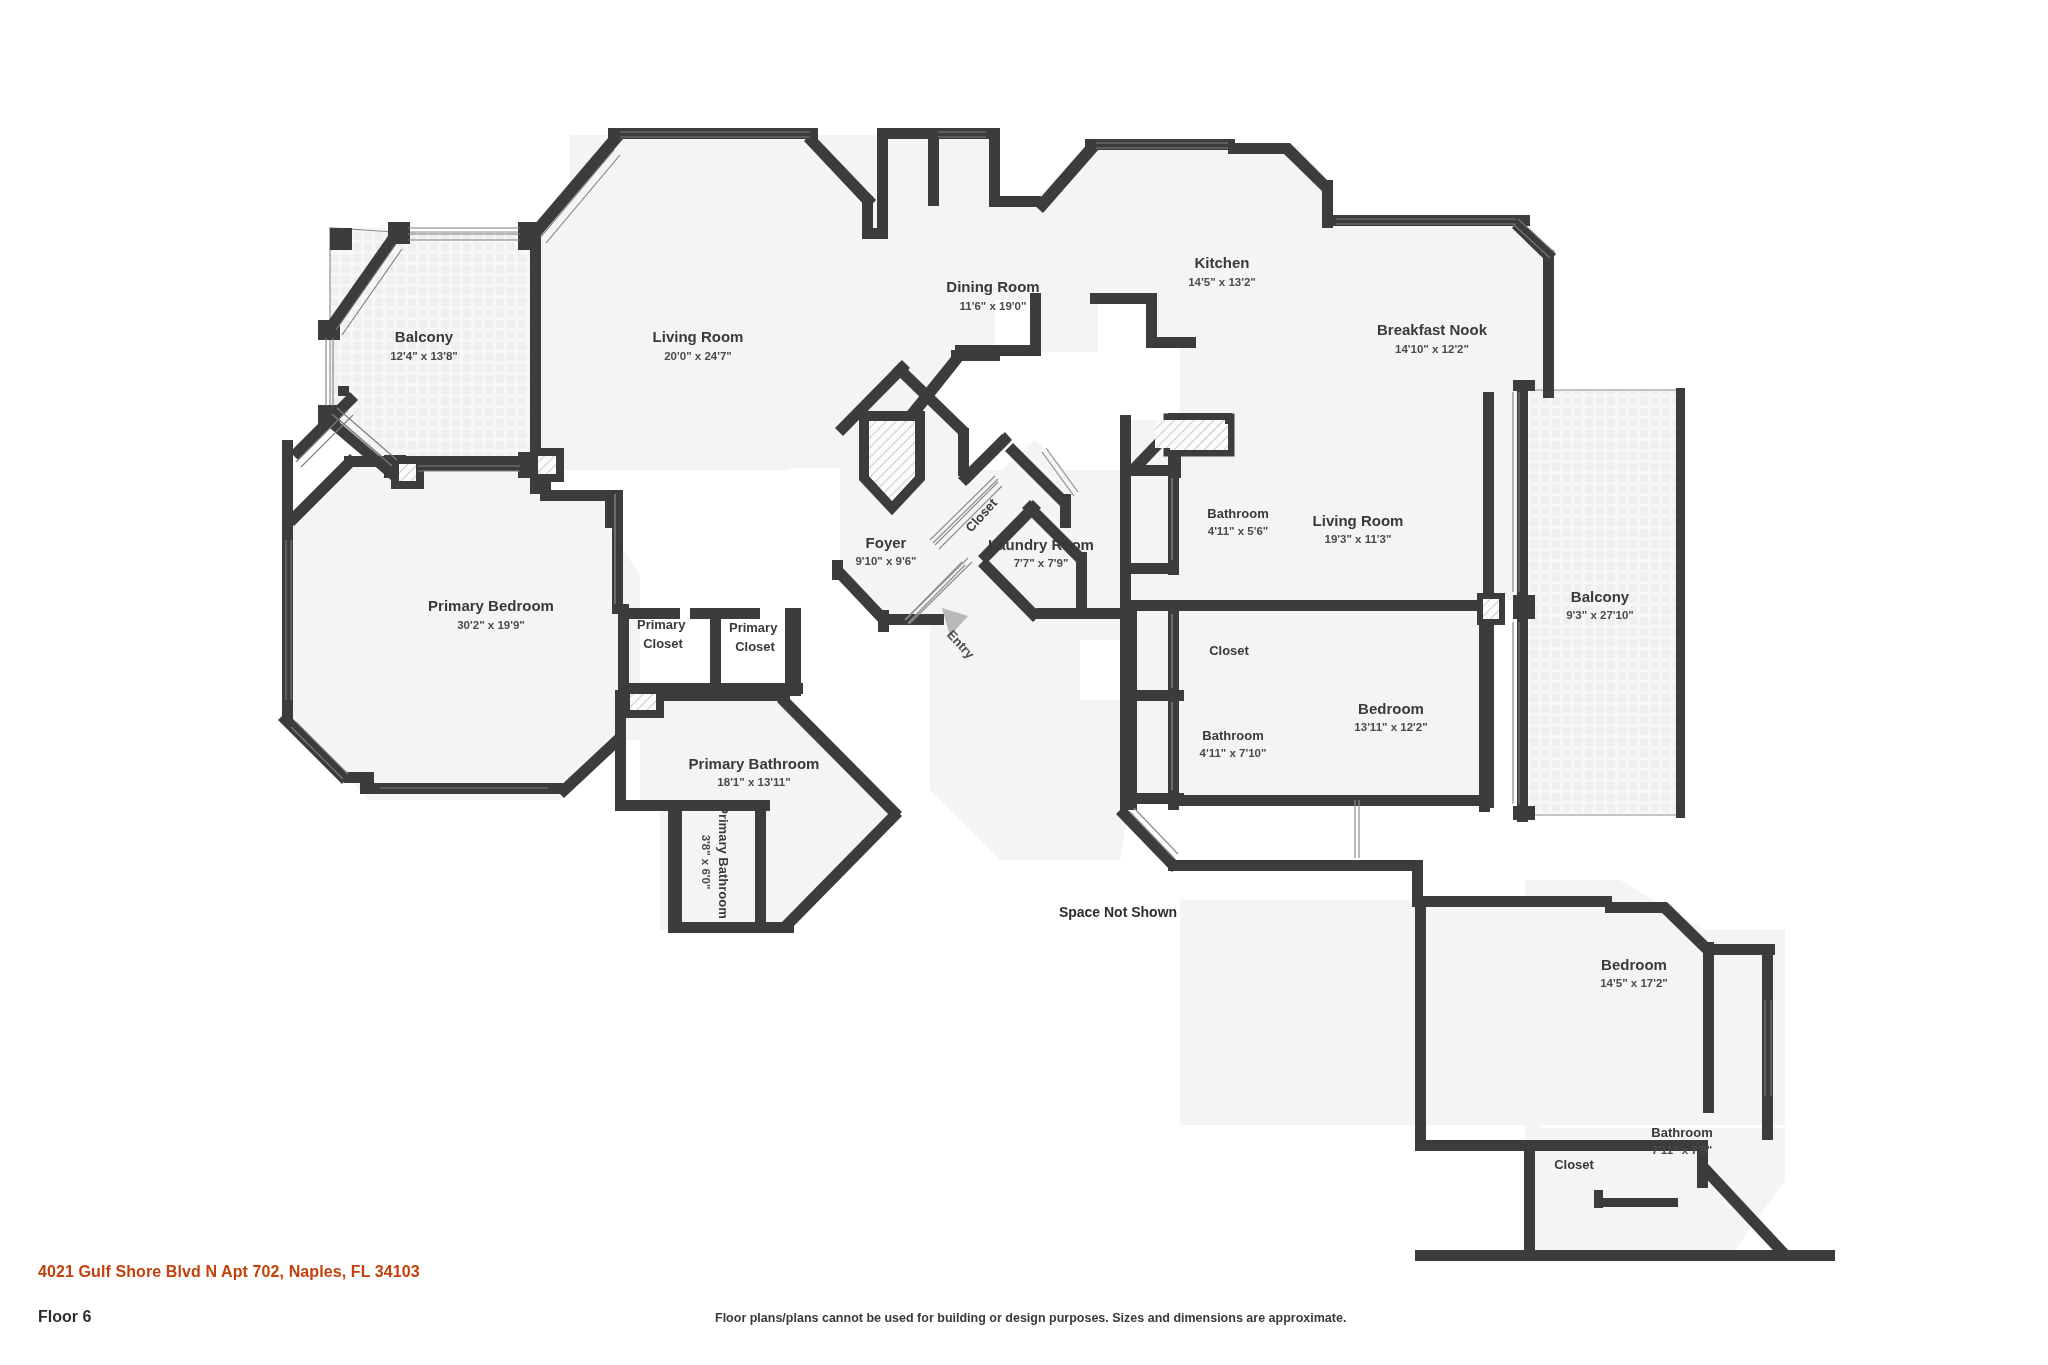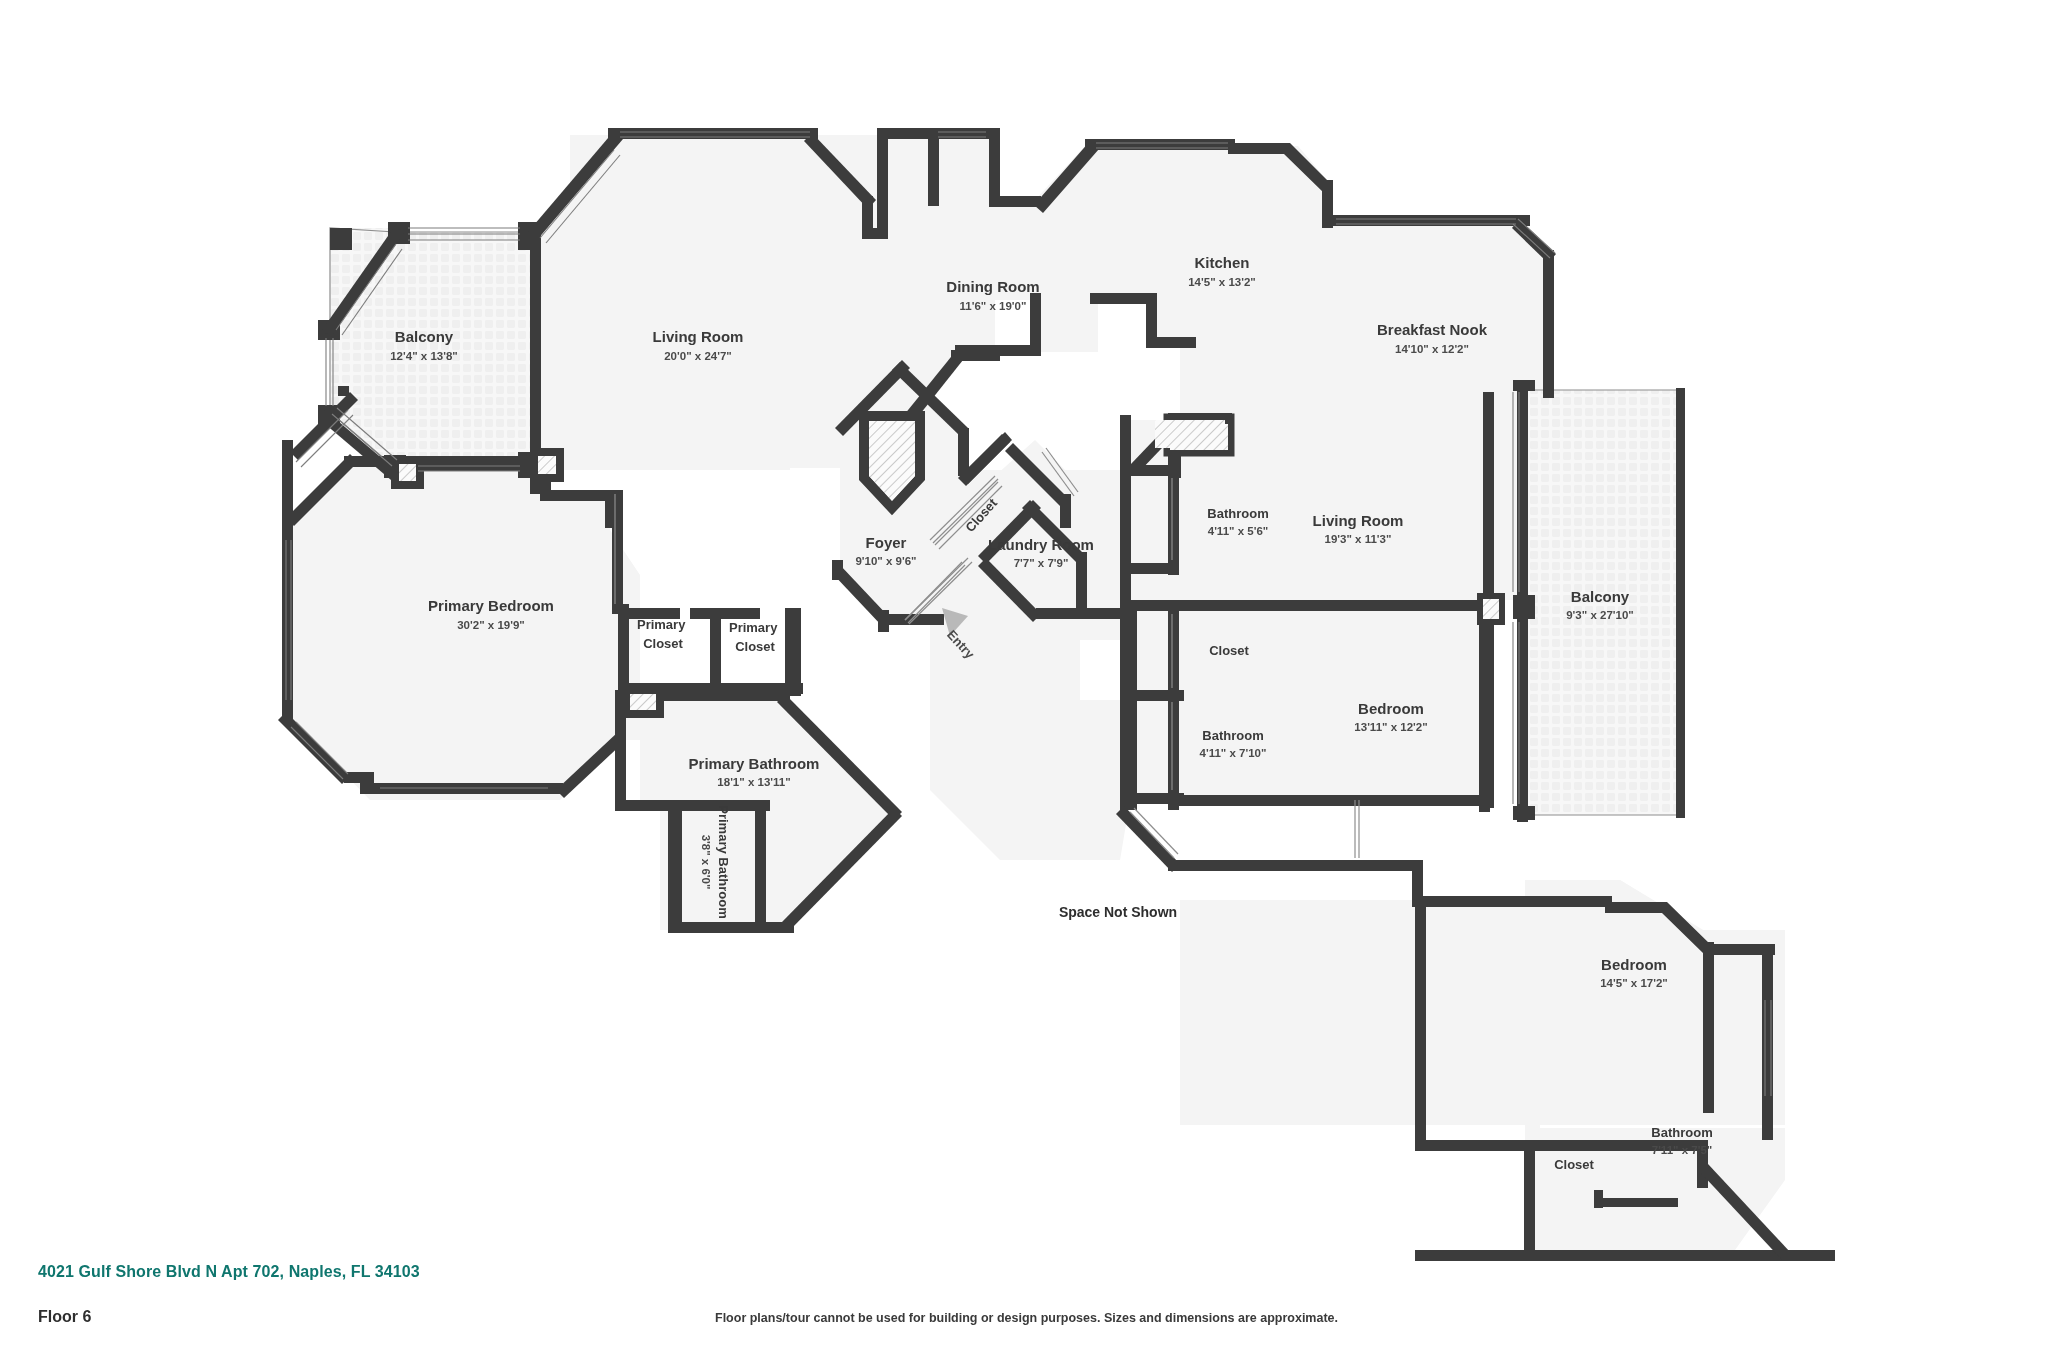--- a/index.html
+++ b/index.html
@@ -92,21 +92,21 @@
     width: 2048px;
     height: 130px;
   }
   .footer-address {
     position: absolute;
     left: 38px;
     top: 28px;
     font-family: "Liberation Sans", sans-serif;
     font-weight: bold;
     font-size: 16px;
-    color: #0f766e;
+    color: #c2410c;
     letter-spacing: 0.1px;
   }
   .footer-floor {
     position: absolute;
     left: 38px;
     top: 73px;
     font-family: "Liberation Sans", sans-serif;
     font-weight: bold;
     font-size: 16px;
     color: #2e2e2e;
@@ -609,16 +609,16 @@
 
   <g>
     <text class="notice-label" x="1118" y="913">Space Not Shown</text>
   </g>
 
 </svg>
 
 <div class="footer">
   <div class="footer-address">4021 Gulf Shore Blvd N Apt 702, Naples, FL 34103</div>
   <div class="footer-floor">Floor 6</div>
-  <div class="footer-disclaimer">Floor plans/tour cannot be used for building or design purposes. Sizes and dimensions are approximate.</div>
+  <div class="footer-disclaimer">Floor plans/plans cannot be used for building or design purposes. Sizes and dimensions are approximate.</div>
 </div>
 
 </div>
 
 </body></html>

